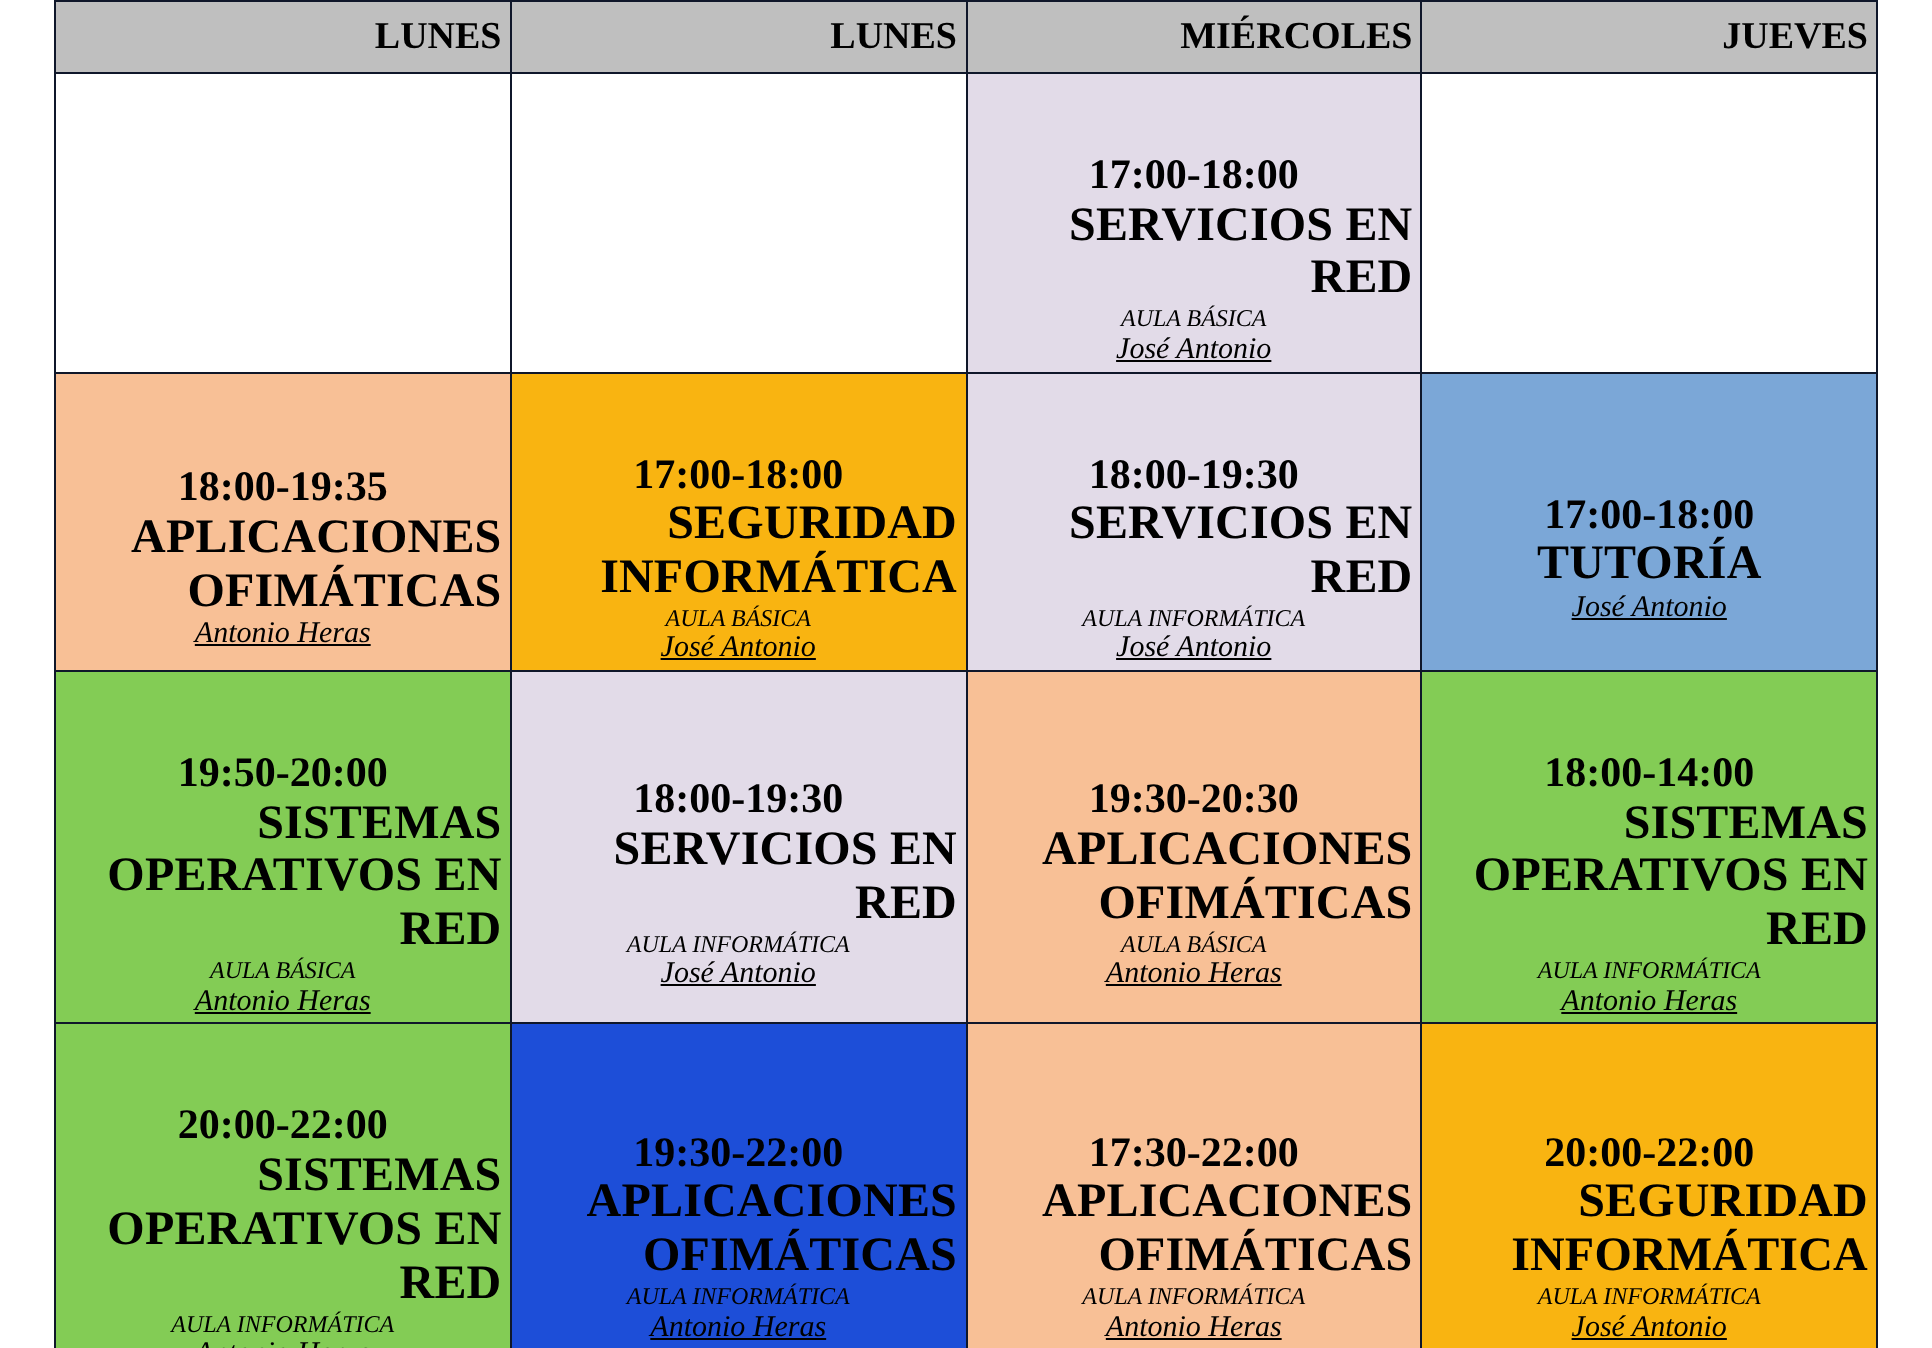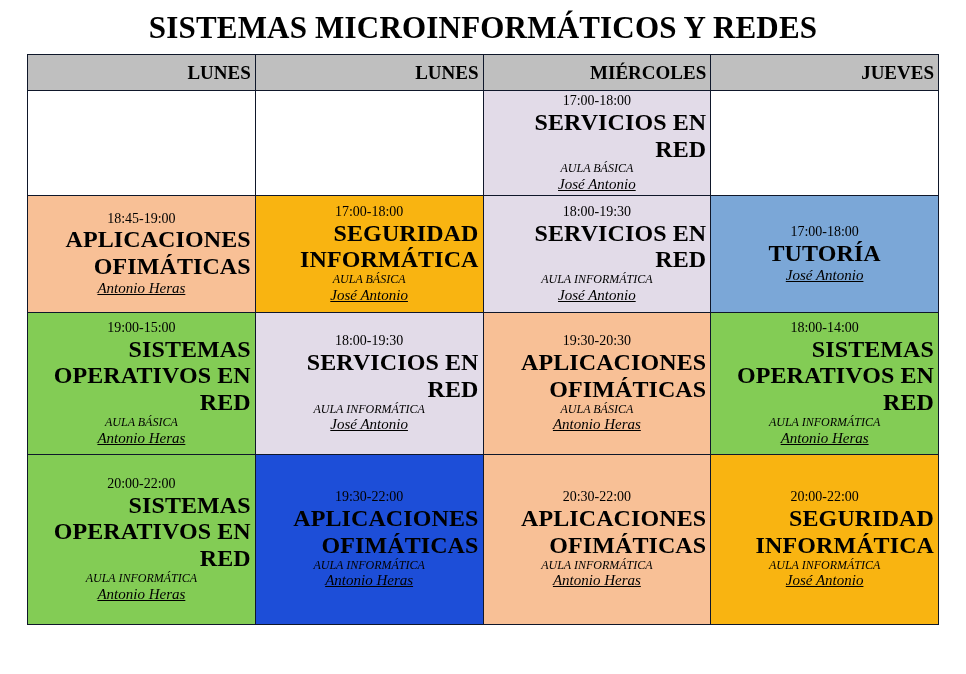--- a/index.html
+++ b/index.html
@@ -57,22 +57,23 @@
     font-family: "Liberation Serif", serif;
   }
   .cell-inner {
     display: flex;
     flex-direction: column;
     justify-content: center;
     align-items: center;
     line-height: 1.12;
   }
   .c-time {
-    font-weight: normal;
-    font-size: 14px;
+    font-weight: bold;
+    font-size: 21px;
+    margin-top: 37px;
   }
   .c-subject {
     font-weight: bold;
     font-size: 24px;
     letter-spacing: 0.1px;
   }
   .c-room {
     font-style: italic;
     font-size: 12px;
   }
@@ -85,21 +86,20 @@
   .row-h-2 { height: 117px; }
   .row-h-3 { height: 142px; }
   .row-h-4 { height: 170px; }
   .empty-cell { background: #ffffff; }
 </style>
 </head>
 <body>
 
 <div class="page">
 
-  <div class="title">SISTEMAS MICROINFORMÁTICOS Y REDES</div>
 
   <table class="schedule">
     <thead>
       <tr>
         <th>LUNES</th>
         <th>LUNES</th>
         <th>MIÉRCOLES</th>
         <th>JUEVES</th>
       </tr>
     </thead>
@@ -115,21 +115,21 @@
             <div class="c-room">AULA BÁSICA</div>
             <div class="c-teacher">José Antonio</div>
           </div>
         </td>
         <td class="empty-cell"></td>
       </tr>
 
       <tr class="row-h-2">
         <td style="background: rgb(248, 192, 150);">
           <div class="cell-inner">
-            <div class="c-time">18:45-19:00</div>
+            <div class="c-time">18:00-19:35</div>
             <div class="c-subject">APLICACIONES OFIMÁTICAS</div>
 
             <div class="c-teacher">Antonio Heras</div>
           </div>
         </td>
         <td style="background: rgb(249, 180, 17);">
           <div class="cell-inner">
             <div class="c-time">17:00-18:00</div>
             <div class="c-subject">SEGURIDAD INFORMÁTICA</div>
             <div class="c-room">AULA BÁSICA</div>
@@ -150,21 +150,21 @@
             <div class="c-subject">TUTORÍA</div>
 
             <div class="c-teacher">José Antonio</div>
           </div>
         </td>
       </tr>
 
       <tr class="row-h-3">
         <td style="background: rgb(131, 204, 85);">
           <div class="cell-inner">
-            <div class="c-time">19:00-15:00</div>
+            <div class="c-time">19:50-20:00</div>
             <div class="c-subject">SISTEMAS OPERATIVOS EN RED</div>
             <div class="c-room">AULA BÁSICA</div>
             <div class="c-teacher">Antonio Heras</div>
           </div>
         </td>
         <td style="background: rgb(226, 219, 232);">
           <div class="cell-inner">
             <div class="c-time">18:00-19:30</div>
             <div class="c-subject">SERVICIOS EN RED</div>
             <div class="c-room">AULA INFORMÁTICA</div>
@@ -201,21 +201,21 @@
         <td style="background: #1d4ed8;">
           <div class="cell-inner">
             <div class="c-time">19:30-22:00</div>
             <div class="c-subject">APLICACIONES OFIMÁTICAS</div>
             <div class="c-room">AULA INFORMÁTICA</div>
             <div class="c-teacher">Antonio Heras</div>
           </div>
         </td>
         <td style="background: rgb(248, 192, 150);">
           <div class="cell-inner">
-            <div class="c-time">20:30-22:00</div>
+            <div class="c-time">17:30-22:00</div>
             <div class="c-subject">APLICACIONES OFIMÁTICAS</div>
             <div class="c-room">AULA INFORMÁTICA</div>
             <div class="c-teacher">Antonio Heras</div>
           </div>
         </td>
         <td style="background: rgb(249, 180, 17);">
           <div class="cell-inner">
             <div class="c-time">20:00-22:00</div>
             <div class="c-subject">SEGURIDAD INFORMÁTICA</div>
             <div class="c-room">AULA INFORMÁTICA</div>

